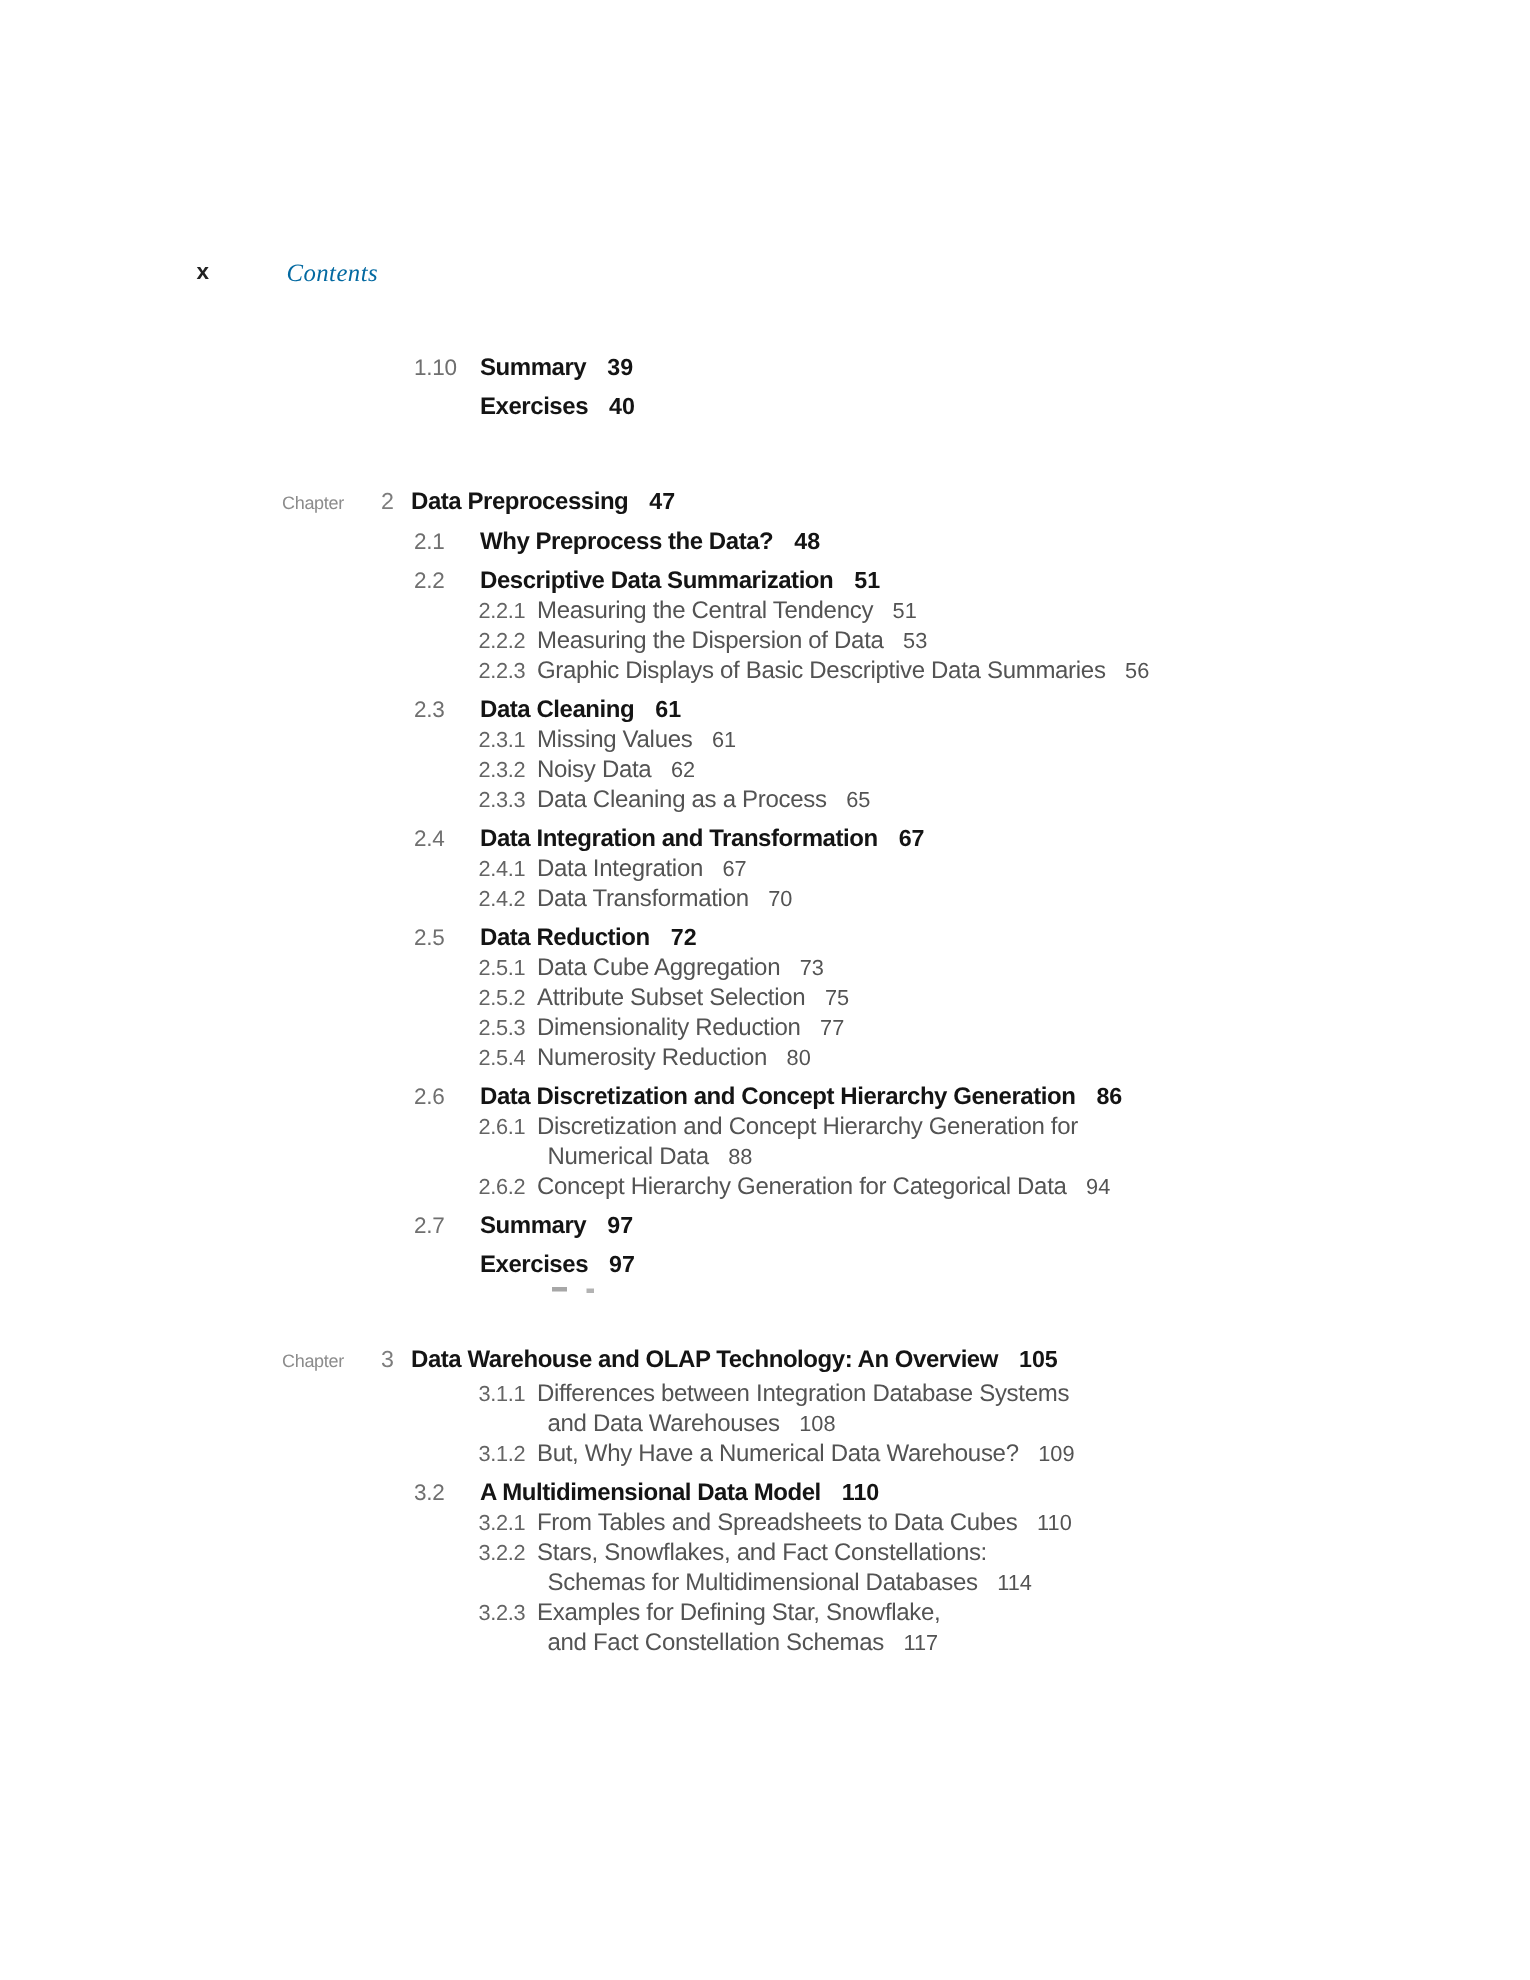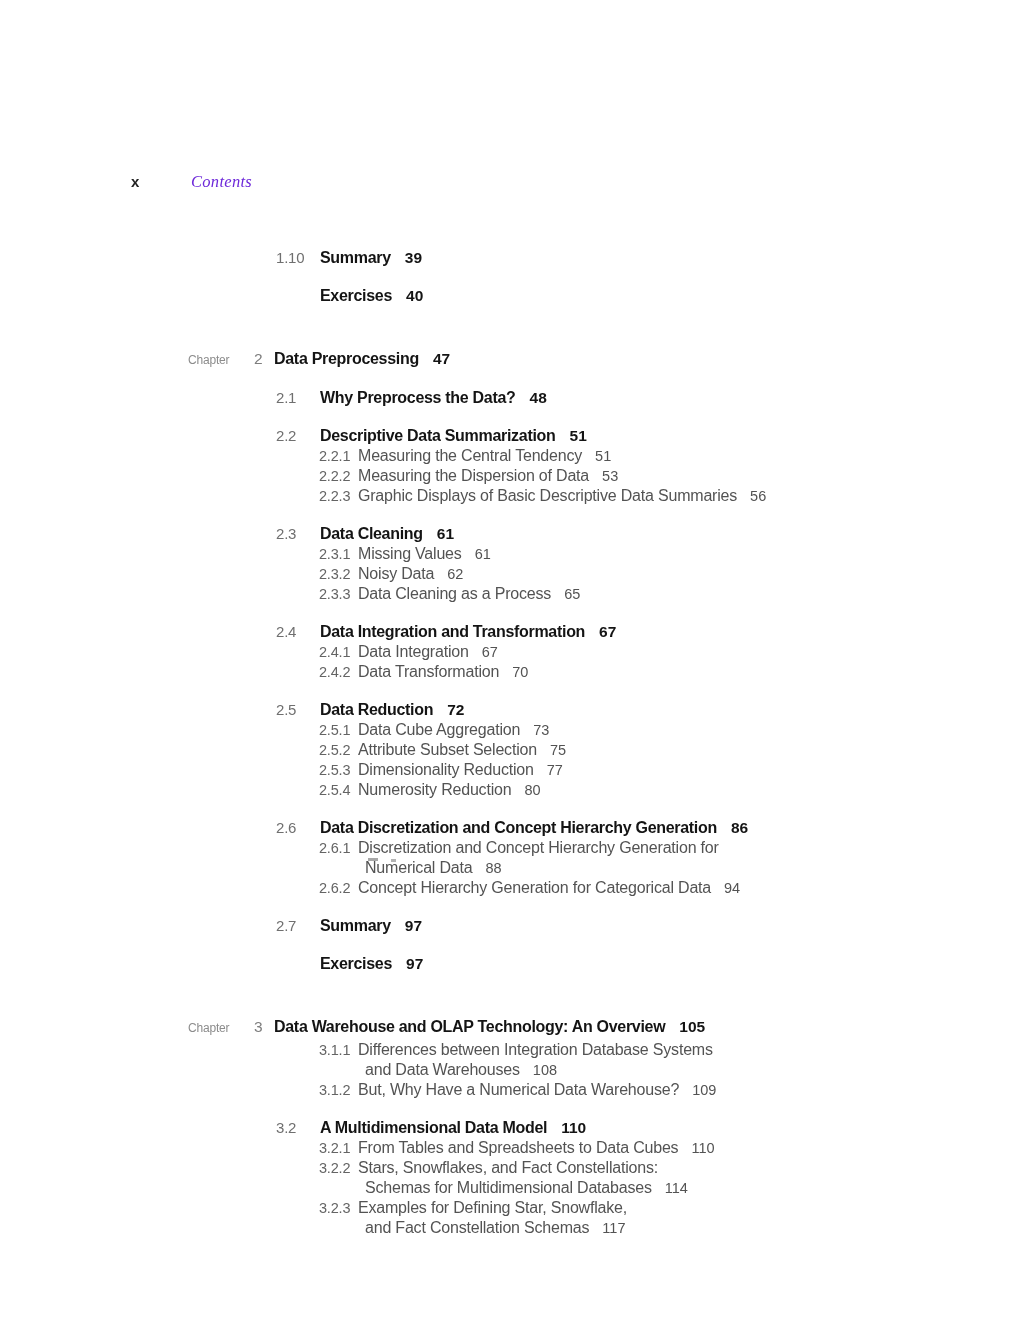--- a/index.html
+++ b/index.html
@@ -24,28 +24,28 @@
 
   
   .running-head{position:absolute;top:172px;left:0;height:22px;width:100%;}
   .folio{
     position:absolute;left:131px;top:1px;
     font-size:15px;font-weight:bold;color:#222;letter-spacing:.5px;
   }
   .head-title{
     position:absolute;left:191px;top:0;
     font-family:"Liberation Serif", serif;font-style:italic;
-    font-size:16.5px;color:#6d28d9;letter-spacing:.3px;text-align:center;
+    font-size:16.5px;color:#0369a1;letter-spacing:.3px;text-align:center;
   }
 
   
   .toc{position:absolute;top:230px;left:0;width:100%;}
   .row{white-space:nowrap;}
   .row.chapter{padding-left:188px;margin-top:42px;height:22px;margin-bottom:2px;line-height:22px;}
-  .row.section{padding-left:276px;margin-top:17px;height:21px;line-height:21px;}
+  .row.section{padding-left:276px;margin-top:5px;height:21px;line-height:21px;}
   .row.sub{padding-left:319px;height:20px;line-height:20px;}
   .row.cont{padding-left:365px;height:20px;line-height:20px;}
 
   .col-label{display:inline-block;width:66px;font-size:12px;color:var(--chapter-label);letter-spacing:-.2px;}
   .col-chnum{display:inline-block;width:20px;font-size:15.5px;color:var(--chapter-num);}
   .col-secnum{display:inline-block;width:44px;font-size:15px;color:var(--section-num);letter-spacing:-.2px;}
   .col-subnum{display:inline-block;width:39px;font-size:14.5px;color:var(--sub-num);letter-spacing:-.2px;}
 
   .title-bold{font-weight:bold;font-size:16px;color:var(--bold-ink);letter-spacing:-.3px;}
   .sub-text{font-size:16px;color:var(--sub-text);letter-spacing:-.2px;}

